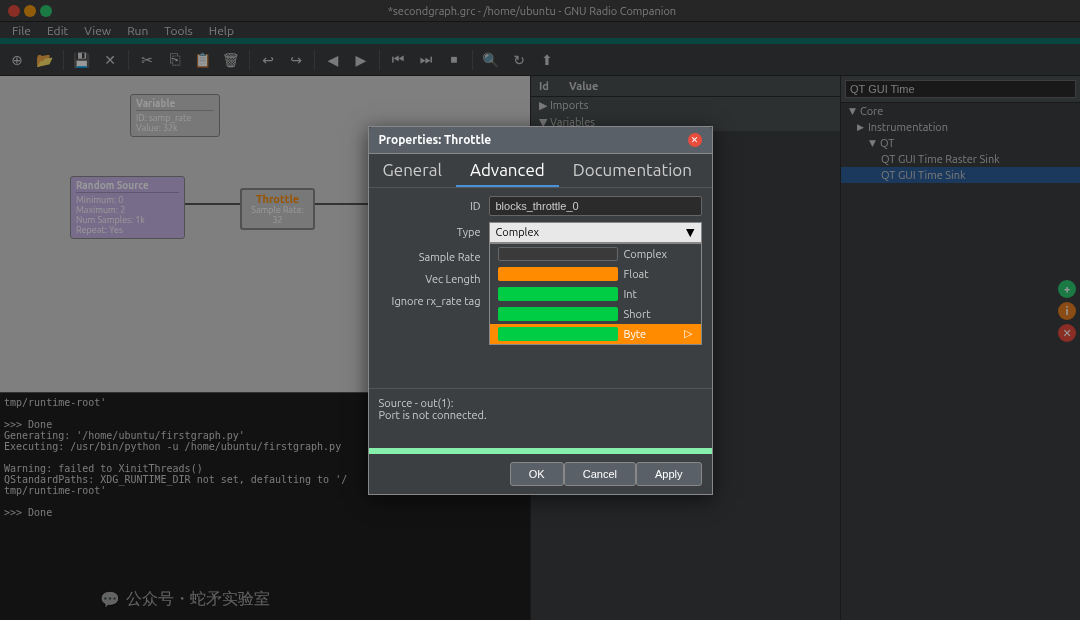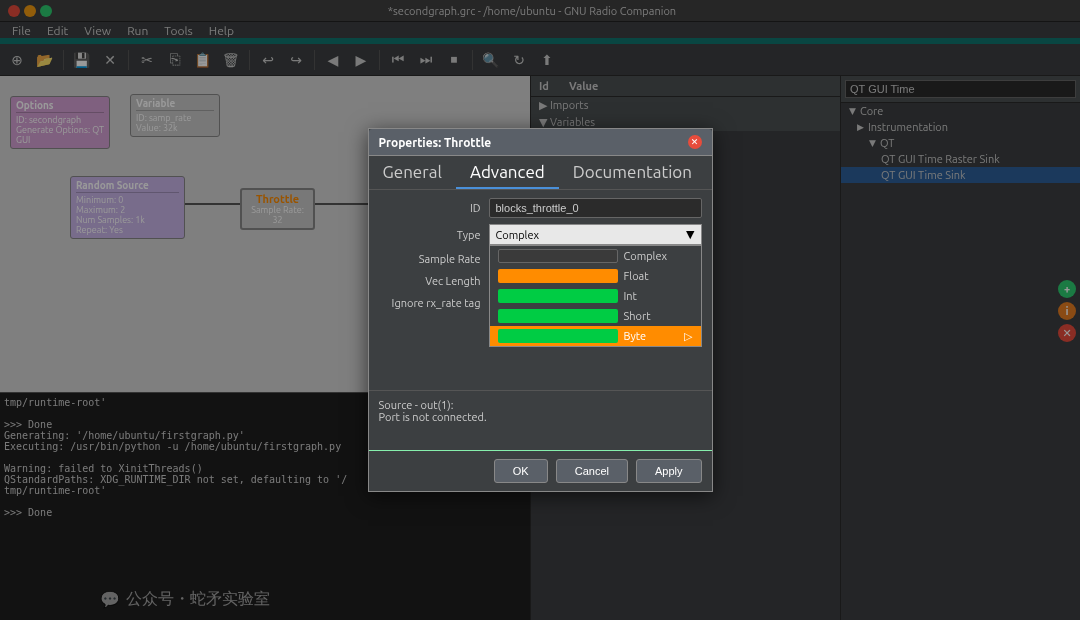--- a/index.html
+++ b/index.html
@@ -376,22 +376,22 @@
       font-size: 11px;
       color: #ccc;
       min-height: 60px;
     }
 
     
     #dialog-footer {
       display: flex;
       justify-content: flex-end;
       padding: 8px 10px;
-      gap: 8px;
-      border-top: 1px solid #86efac;
+      gap: 0;
+      border-top: 6px solid #86efac;
     }
     .dialog-btn {
       padding: 5px 18px;
       font-size: 11px;
       border-radius: 3px;
       cursor: pointer;
       border: 1px solid #888;
     }
     .btn-ok { background: #5a6068; color: #fff; }
     .btn-cancel { background: #5a6068; color: #fff; }
@@ -468,25 +468,20 @@
   <div class="tb-btn">↻</div>
   <div class="tb-btn">⬆</div>
 </div>
 
 <div id="main">
 
   <div id="canvas-area">
 
     <div id="flow-canvas">
 
-      <div class="block block-options">
-        <div class="block-title">Options</div>
-        <div class="block-row">ID: secondgraph</div>
-        <div class="block-row">Generate Options: QT GUI</div>
-      </div>
 
       <div class="block block-variable">
         <div class="block-title">Variable</div>
         <div class="block-row">ID: samp_rate</div>
         <div class="block-row">Value: 32k</div>
       </div>
 
       <div class="block block-random">
         <div class="block-title">Random Source</div>
         <div class="block-row">Minimum: 0</div>

